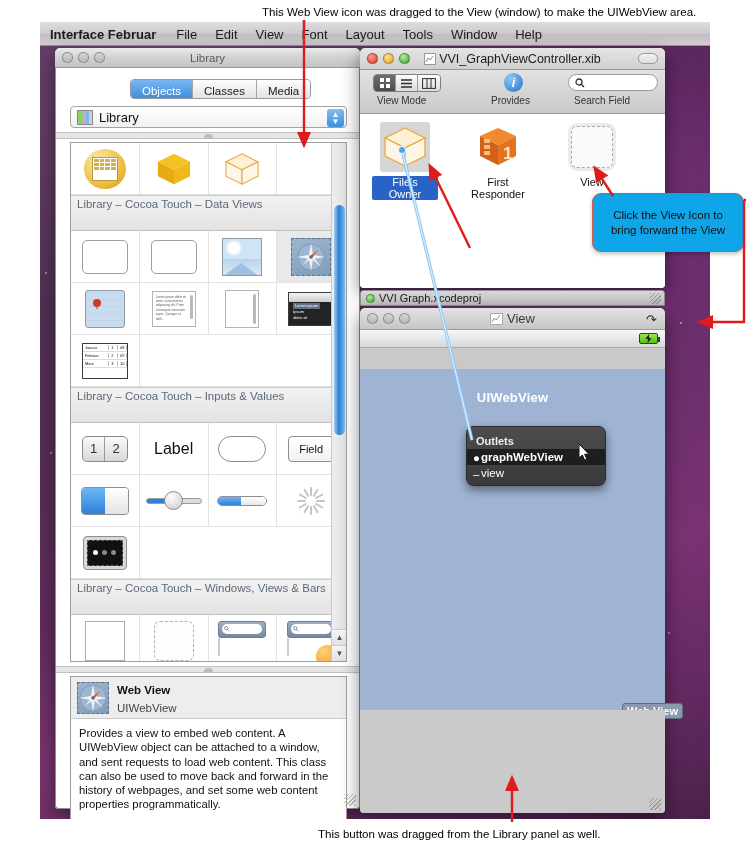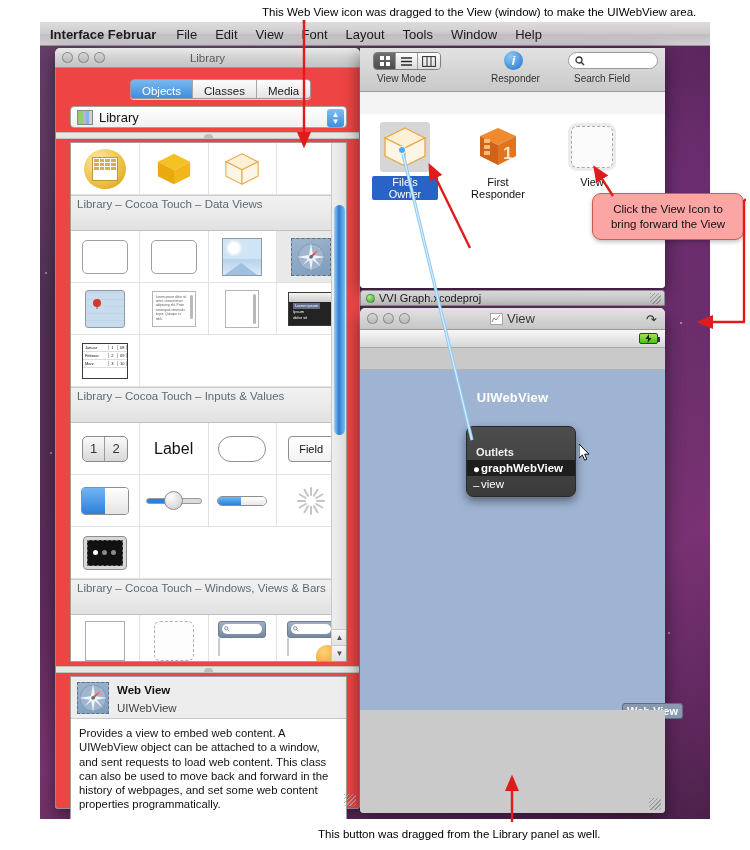--- a/index.html
+++ b/index.html
@@ -64,21 +64,21 @@
   .dot.yellow { background: radial-gradient(circle at 35% 30%, #ffdf8c, #e0a51c); }
   .dot.green  { background: radial-gradient(circle at 35% 30%, #b2f09a, #3da62c); }
   .tl-title {
     position:absolute; left:0; right:0; text-align:center;
     font-size: 11.5px; color: #4a4a4a; pointer-events:none;
   }
 
   
   #libwin { left: 15px; top: 26px; width: 305px; height: 761px; background:#ededed; }
   #libwin .titlebar .tl-title { color:#5b5b5b; }
-  #libbody { height: 741px; background: #ef4444; border-radius: 0 0 4px 4px; position:relative;
+  #libbody { height: 741px; background: #ffffff; border-radius: 0 0 4px 4px; position:relative;
              border:1px solid #8f8f8f; border-top:none; }
 
   
   #seg { position:absolute; left:74px; top:11px; display:flex;
          border:1px solid #9a9a9a; border-radius:4px; overflow:hidden; height:20px;
          box-shadow: 0 1px 0 rgba(255,255,255,.7); }
   #seg .s { font-size:11.5px; padding: 2px 11px 0; line-height:18px; height:18px;
             background: linear-gradient(180deg,#fdfdfd,#e4e4e4); color:#1a1a1a;
             border-right:1px solid #a5a5a5; }
   #seg .s:last-child{border-right:none;}
@@ -277,32 +277,32 @@
   #wvbadge { position:absolute; right:-18px; bottom:-9px; background:#8a99ad; color:#fff;
         border:1px solid #5e6c7e; border-radius:3px; font-size:11px; font-weight:bold; padding:1px 4px; }
   #lowerpane { position:absolute; left:0; right:0; bottom:0; top:402px; background:#cacaca; border-radius:0 0 4px 4px; }
   #changebtn { position:absolute; left:50%; top:38px; transform:translateX(-50%);
         padding:6px 16px; background:#fff; border:1px solid #9a9a9a; border-radius:8px;
         font-size:15px; font-weight:bold; color:#1f3a78; }
   #viewgrip { position:absolute; right:4px; bottom:3px; width:12px; height:12px;
         background: repeating-linear-gradient(135deg,#9a9a9a 0 1px, transparent 1px 3px); }
 
   
-  #outlets { position:absolute; left:466px; top:426px; width:110px;
+  #outlets { position:absolute; left:466px; top:426px; width:140px;
         background: linear-gradient(180deg,#4d4d4d,#3a3a3a); border:1px solid #2a2a2a; border-radius:7px;
-        box-shadow: 0 4px 10px rgba(0,0,0,.45); padding:18px 0 4px; z-index:40; }
+        box-shadow: 0 4px 10px rgba(0,0,0,.45); padding:7px 0 4px; z-index:40; }
   #outlets .hd { font-size:11px; font-weight:bold; color:#efefef; padding:1px 0 2px 9px; }
   #outlets .it { font-size:11.5px; color:#fff; padding:2px 0 2px 14px; position:relative; }
   #outlets .it.sel { background:#1e1e1e; font-weight:bold; }
   #outlets .it .bullet { position:absolute; left:6px; top:3px; }
   #cursor { position:absolute; left:112px; top:17px; width:12px; height:17px; z-index:41; }
 
   
-  .callout { position:absolute; background:#fca5a5; border:1px solid #d4594b; border-radius:9px;
-        font-size:11.5px; color:#111; padding:8px 8px; line-height:14.5px; z-index:35;
+  .callout { position:absolute; background:#0ea5e9; border:1px solid #d4594b; border-radius:9px;
+        font-size:11.5px; color:#111; padding:14px 8px; line-height:14.5px; z-index:35;
         box-shadow: 0 2px 4px rgba(0,0,0,.25); }
   #callout-view { left:592px; top:193px; width:152px; text-align:center; }
   #callout-owner { left:463px; top:242px; width:233px; }
 
   
   #overlay { position:absolute; left:0; top:0; width:750px; height:850px; pointer-events:none; z-index:50; }
 </style>
 </head>
 <body>
 
@@ -629,20 +629,35 @@
             </span>
           </div>
           <div class="desc">Provides a view to embed web content. A UIWebView object can be attached to a window, and sent requests to load web content. This class can also be used to move back and forward in the history of webpages, and set some web content properties programmatically.</div>
         </div>
 
         <div id="libgrip"></div>
       </div>
     </div>
 
     <div class="win" id="xibwin">
+      <div class="titlebar">
+        <div class="tl-dots">
+          <span class="dot red"></span>
+          <span class="dot yellow"></span>
+          <span class="dot green"></span>
+        </div>
+        <div class="tl-title">
+          <span class="docic">
+            <svg width="10" height="10" viewBox="0 0 10 10" style="position:absolute;left:0;top:0">
+              <polyline points="1,8 3,4 5,6 8,2" fill="none" stroke="#7a8fa6" stroke-width="1"></polyline>
+            </svg>
+          </span><span>VVI_GraphViewController.xib</span>
+        </div>
+        <div id="pillbtn"></div>
+      </div>
 
       <div id="xibtoolbar">
         <div id="viewmode">
           <div class="vm sel">
             <svg width="12" height="12" viewBox="0 0 12 12">
                 <g fill="#fff">
                   <rect x="1" y="1" width="4" height="4"></rect>
                   <rect x="7" y="1" width="4" height="4"></rect>
                   <rect x="1" y="7" width="4" height="4"></rect>
                   <rect x="7" y="7" width="4" height="4"></rect>
@@ -662,21 +677,21 @@
             <svg width="14" height="11" viewBox="0 0 14 11">
                 <rect x="0.6" y="0.6" width="12.8" height="9.8" fill="none" stroke="#2b2b2b"></rect>
                 <line x1="5" y1="1" x2="5" y2="10" stroke="#2b2b2b"></line>
                 <line x1="9" y1="1" x2="9" y2="10" stroke="#2b2b2b"></line>
               </svg>
           </div>
         </div>
         <div class="tbcap" style="left:17px">View Mode</div>
 
         <div id="inspector">i</div>
-        <div class="tbcap" style="left:131px">Responder</div>
+        <div class="tbcap" style="left:131px">Provides</div>
 
         <div id="searchfld">
           <svg width="10" height="10" viewBox="0 0 10 10">
             <circle cx="4" cy="4" r="3" fill="none" stroke="#333" stroke-width="1.3"></circle>
             <line x1="6.2" y1="6.2" x2="9" y2="9" stroke="#333" stroke-width="1.4"></line>
           </svg>
         </div>
         <div class="tbcap" style="left:214px">Search Field</div>
       </div>
 

